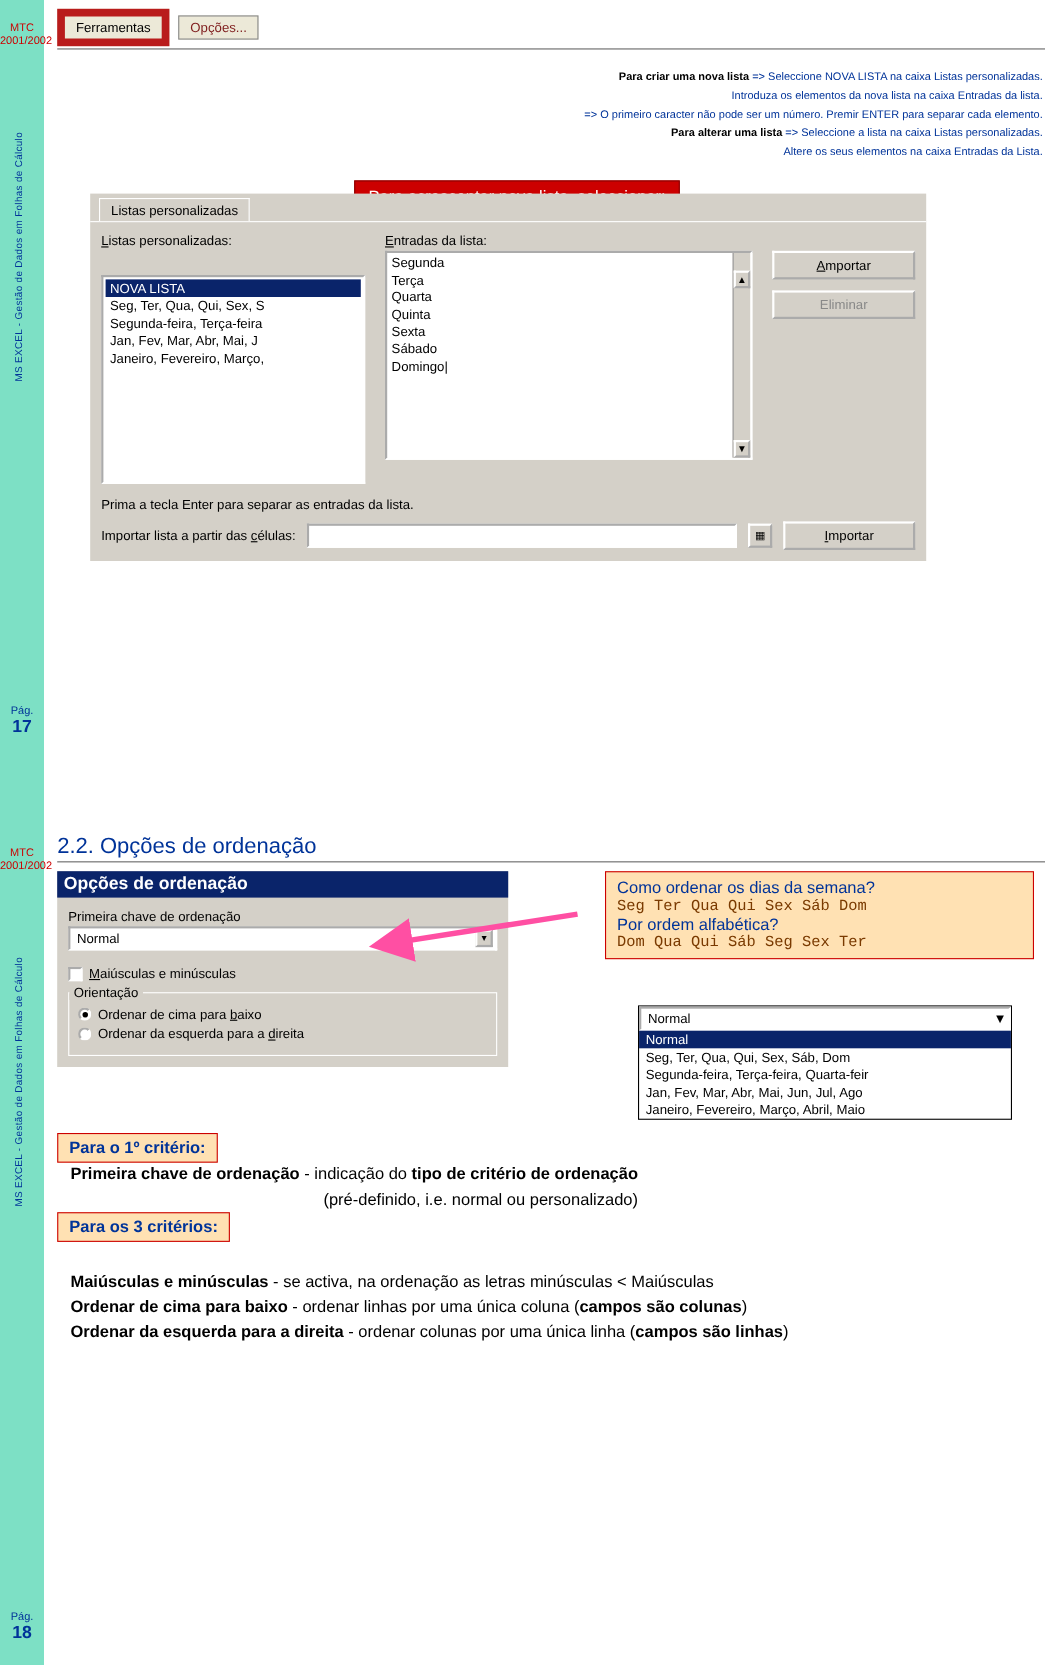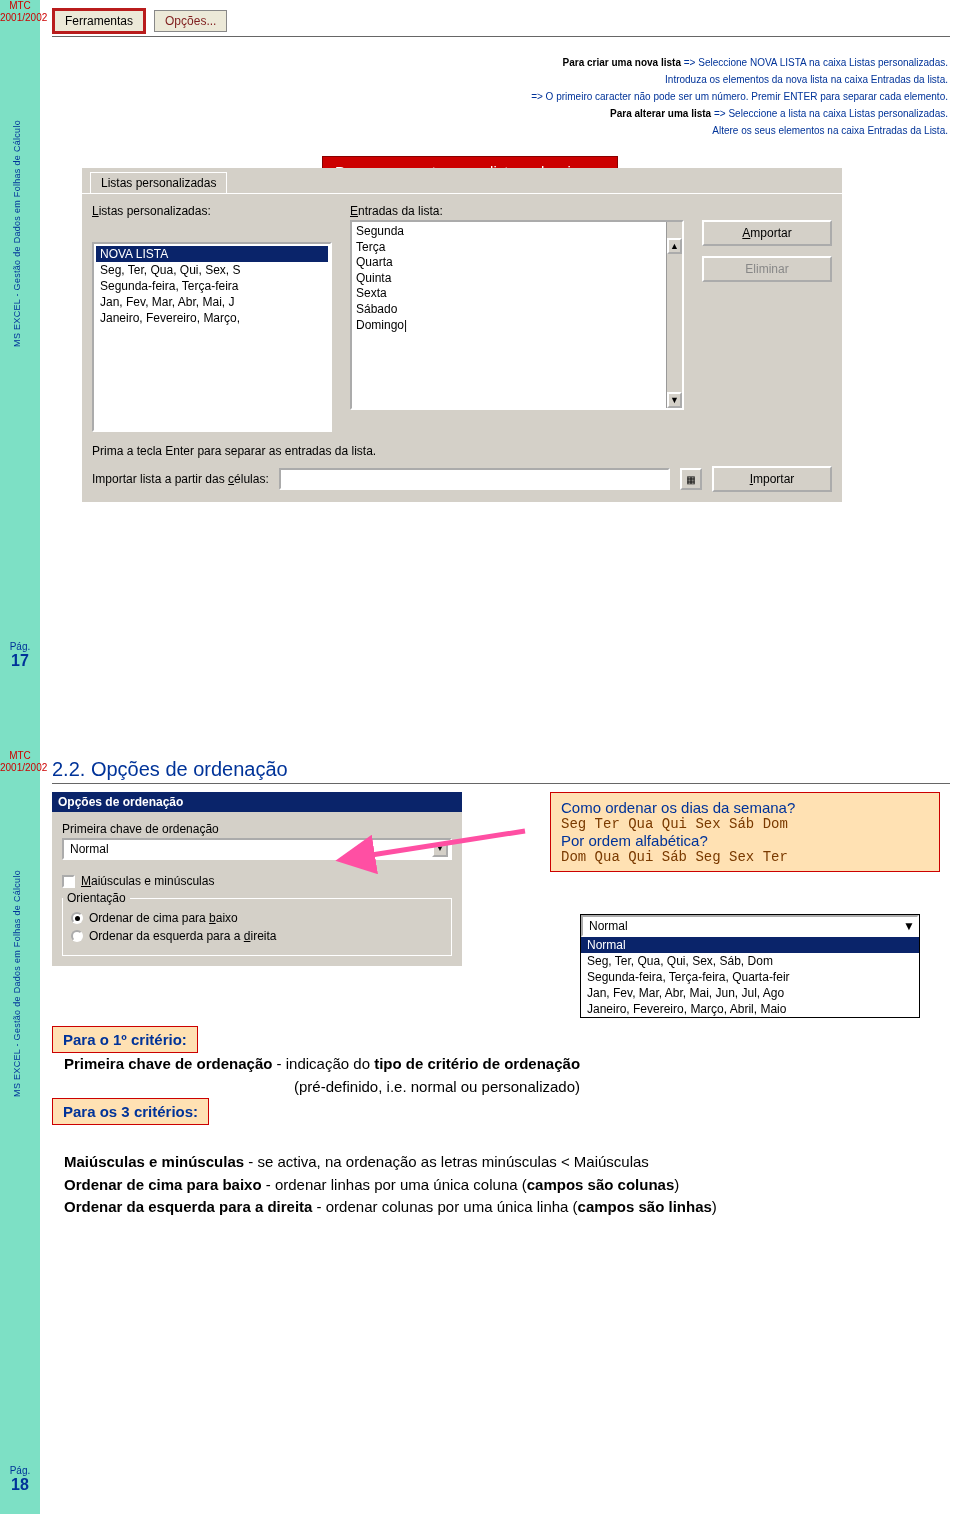--- a/index.html
+++ b/index.html
@@ -1,27 +1,27 @@
 <!DOCTYPE html>
 <html><head>
 <meta charset="utf-8">
 <style>
   * { box-sizing: border-box; margin: 0; padding: 0; }
   body { font-family: Arial, sans-serif; font-size: 14px; background: #fff; width: 960px; }
   .slide { position: relative; width: 920px; margin-left: 40px; }
   .sidebar { position: absolute; left: -40px; top: 0; bottom: 0; width: 40px; background: #7de0c5; }
-  .mtc-label { color: #c00; font-size: 10px; text-align: center; padding-top: 0; line-height: 1.2; }
+  .mtc-label { color: #c00; font-size: 10px; text-align: center; padding-top: 20px; line-height: 1.2; }
   .vert-text { writing-mode: vertical-rl; transform: rotate(180deg); font-size: 9px; color: #003399; position: absolute; top: 120px; left: 12px; letter-spacing: 0.3px; }
   .page-num { position: absolute; color: #003399; font-size: 11px; text-align: center; left: 0; width: 40px; }
   .page-num .pg { font-size: 10px; }
   .page-num .num { font-size: 16px; font-weight: bold; }
   .title-row { display: flex; align-items: center; gap: 8px; padding: 8px 0 2px 12px; }
   .section-title { color: #003399; font-size: 20px; flex: 1; }
   .title-line { border-bottom: 1px solid #666; margin-left: 12px; margin-right: 10px; }
-  .menu-btn { font-family: Tahoma, sans-serif; font-size: 12px; background: #ece9d8; border: 3px solid #b91c1c; padding: 3px 10px; color: #000; }
+  .menu-btn { font-family: Tahoma, sans-serif; font-size: 12px; background: #ece9d8; border: 7px solid #b91c1c; padding: 3px 10px; color: #000; }
   .menu-btn-blue { font-family: Tahoma, sans-serif; font-size: 12px; background: #ece9d8; border: 1px solid #888; padding: 3px 10px; color: #7f1d1d; }
   .content { padding: 18px 12px 12px 12px; }
   .para { color: #003399; margin-bottom: 2px; line-height: 1.5; font-size: 10px; text-align: right; }
   .bold { font-weight: bold; color: #000; }
   .dialog { background: #d4d0c8; font-family: Tahoma, sans-serif; font-size: 12px; margin-top: 12px; position: relative; }
   .dialog-tab { background: #d4d0c8; border: 1px solid #fff; border-bottom: none; display: inline-block; padding: 3px 10px; font-size: 12px; }
   .dialog-body { padding: 10px; border-top: 1px solid #fff; }
   .dlg-row { display: flex; gap: 18px; }
   .dlg-col { flex: 1; }
   .dlg-col-btns { width: 130px; }
@@ -41,21 +41,21 @@
   .import-input { flex: 1; background: #fff; border: 2px inset #fff; height: 22px; }
   .range-btn { width: 22px; height: 22px; background: #d4d0c8; border: 2px outset #fff; font-size: 10px; }
   .callout-red { position: absolute; background: #c00; color: #fff; padding: 6px 12px; font-size: 15px; border: 1px solid #800; }
   .callout-red-line { position: absolute; background: #c00; }
   .red-arrow-head { position: absolute; width: 0; height: 0; border-left: 6px solid transparent; border-right: 6px solid transparent; border-top: 10px solid #c00; }
   .orange-box { background: #ffe1b3; border: 1px solid #c00; padding: 6px 10px; color: #003399; font-size: 15px; }
   .orange-small { background: #ffe1b3; border: 1px solid #c00; padding: 4px 10px; color: #003399; font-size: 15px; font-weight: bold; display: inline-block; }
   .mono { font-family: "Courier New", monospace; color: #7a3a00; font-size: 14px; }
   .slide2-wrap { position: relative; }
   .opts-dialog { background: #d4d0c8; font-family: Tahoma, sans-serif; font-size: 12px; width: 410px; }
-  .opts-title { background: #0a246a; color: #fff; padding: 3px 6px; font-weight: bold; font-size: 12px; }
+  .opts-title { background: #0a246a; color: #fff; padding: 3px 6px; font-weight: bold; font-size: 16px; }
   .opts-body { padding: 10px; }
   .fieldset { border: 1px solid #fff; padding: 8px; margin-top: 10px; position: relative; }
   .fieldset .legend { position: absolute; top: -8px; left: 0; background: #d4d0c8; padding: 0 4px; font-size: 12px; }
   .combo { background: #fff; border: 2px inset #fff; height: 22px; display: flex; align-items: center; justify-content: space-between; padding: 0 2px 0 6px; font-size: 12px; }
   .combo .arrow { background: #d4d0c8; border: 2px outset #fff; width: 16px; height: 16px; font-size: 8px; text-align: center; line-height: 12px; }
   .checkbox-row, .radio-row { display: flex; align-items: center; gap: 6px; font-size: 12px; margin: 4px 0; }
   .chk { width: 13px; height: 13px; background: #fff; border: 2px inset #fff; }
   .rad { width: 12px; height: 12px; border-radius: 50%; background: #fff; border: 2px inset #fff; display: flex; align-items: center; justify-content: center; }
   .rad.checked::after { content: ""; width: 5px; height: 5px; background: #000; border-radius: 50%; }
   .dropdown-expanded { background: #fff; border: 1px solid #000; width: 340px; font-size: 12px; font-family: Tahoma, sans-serif; }

